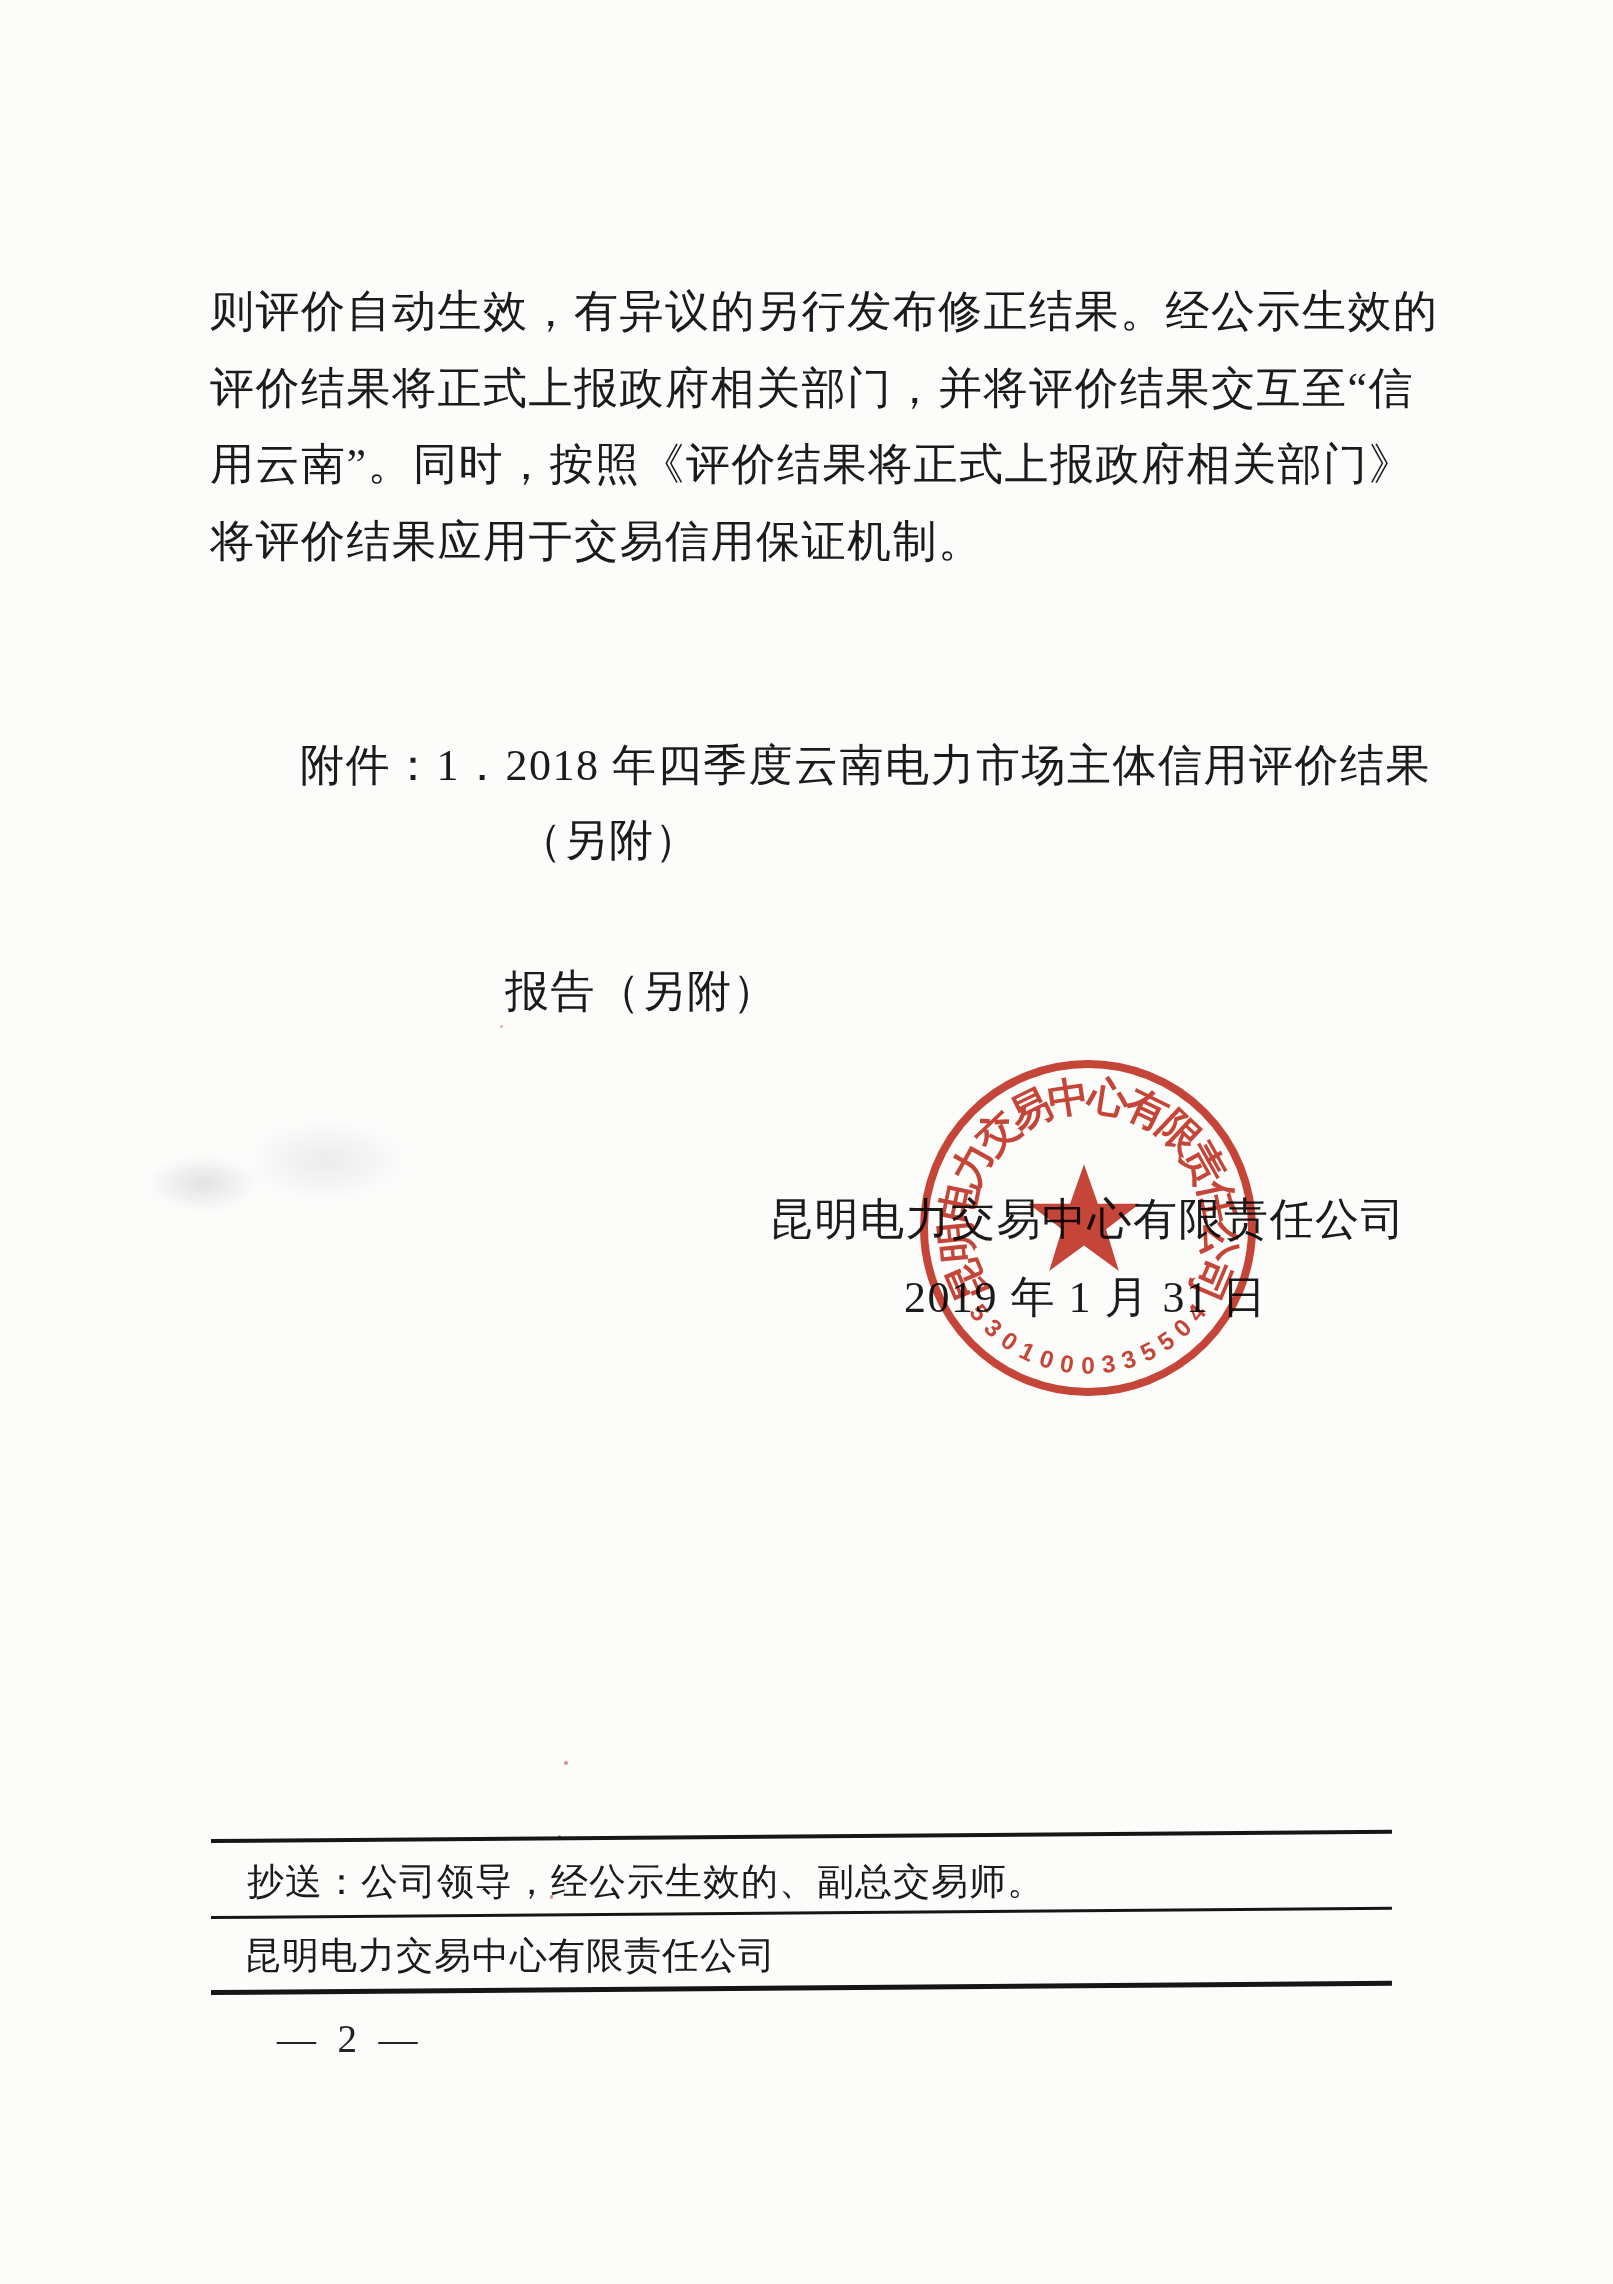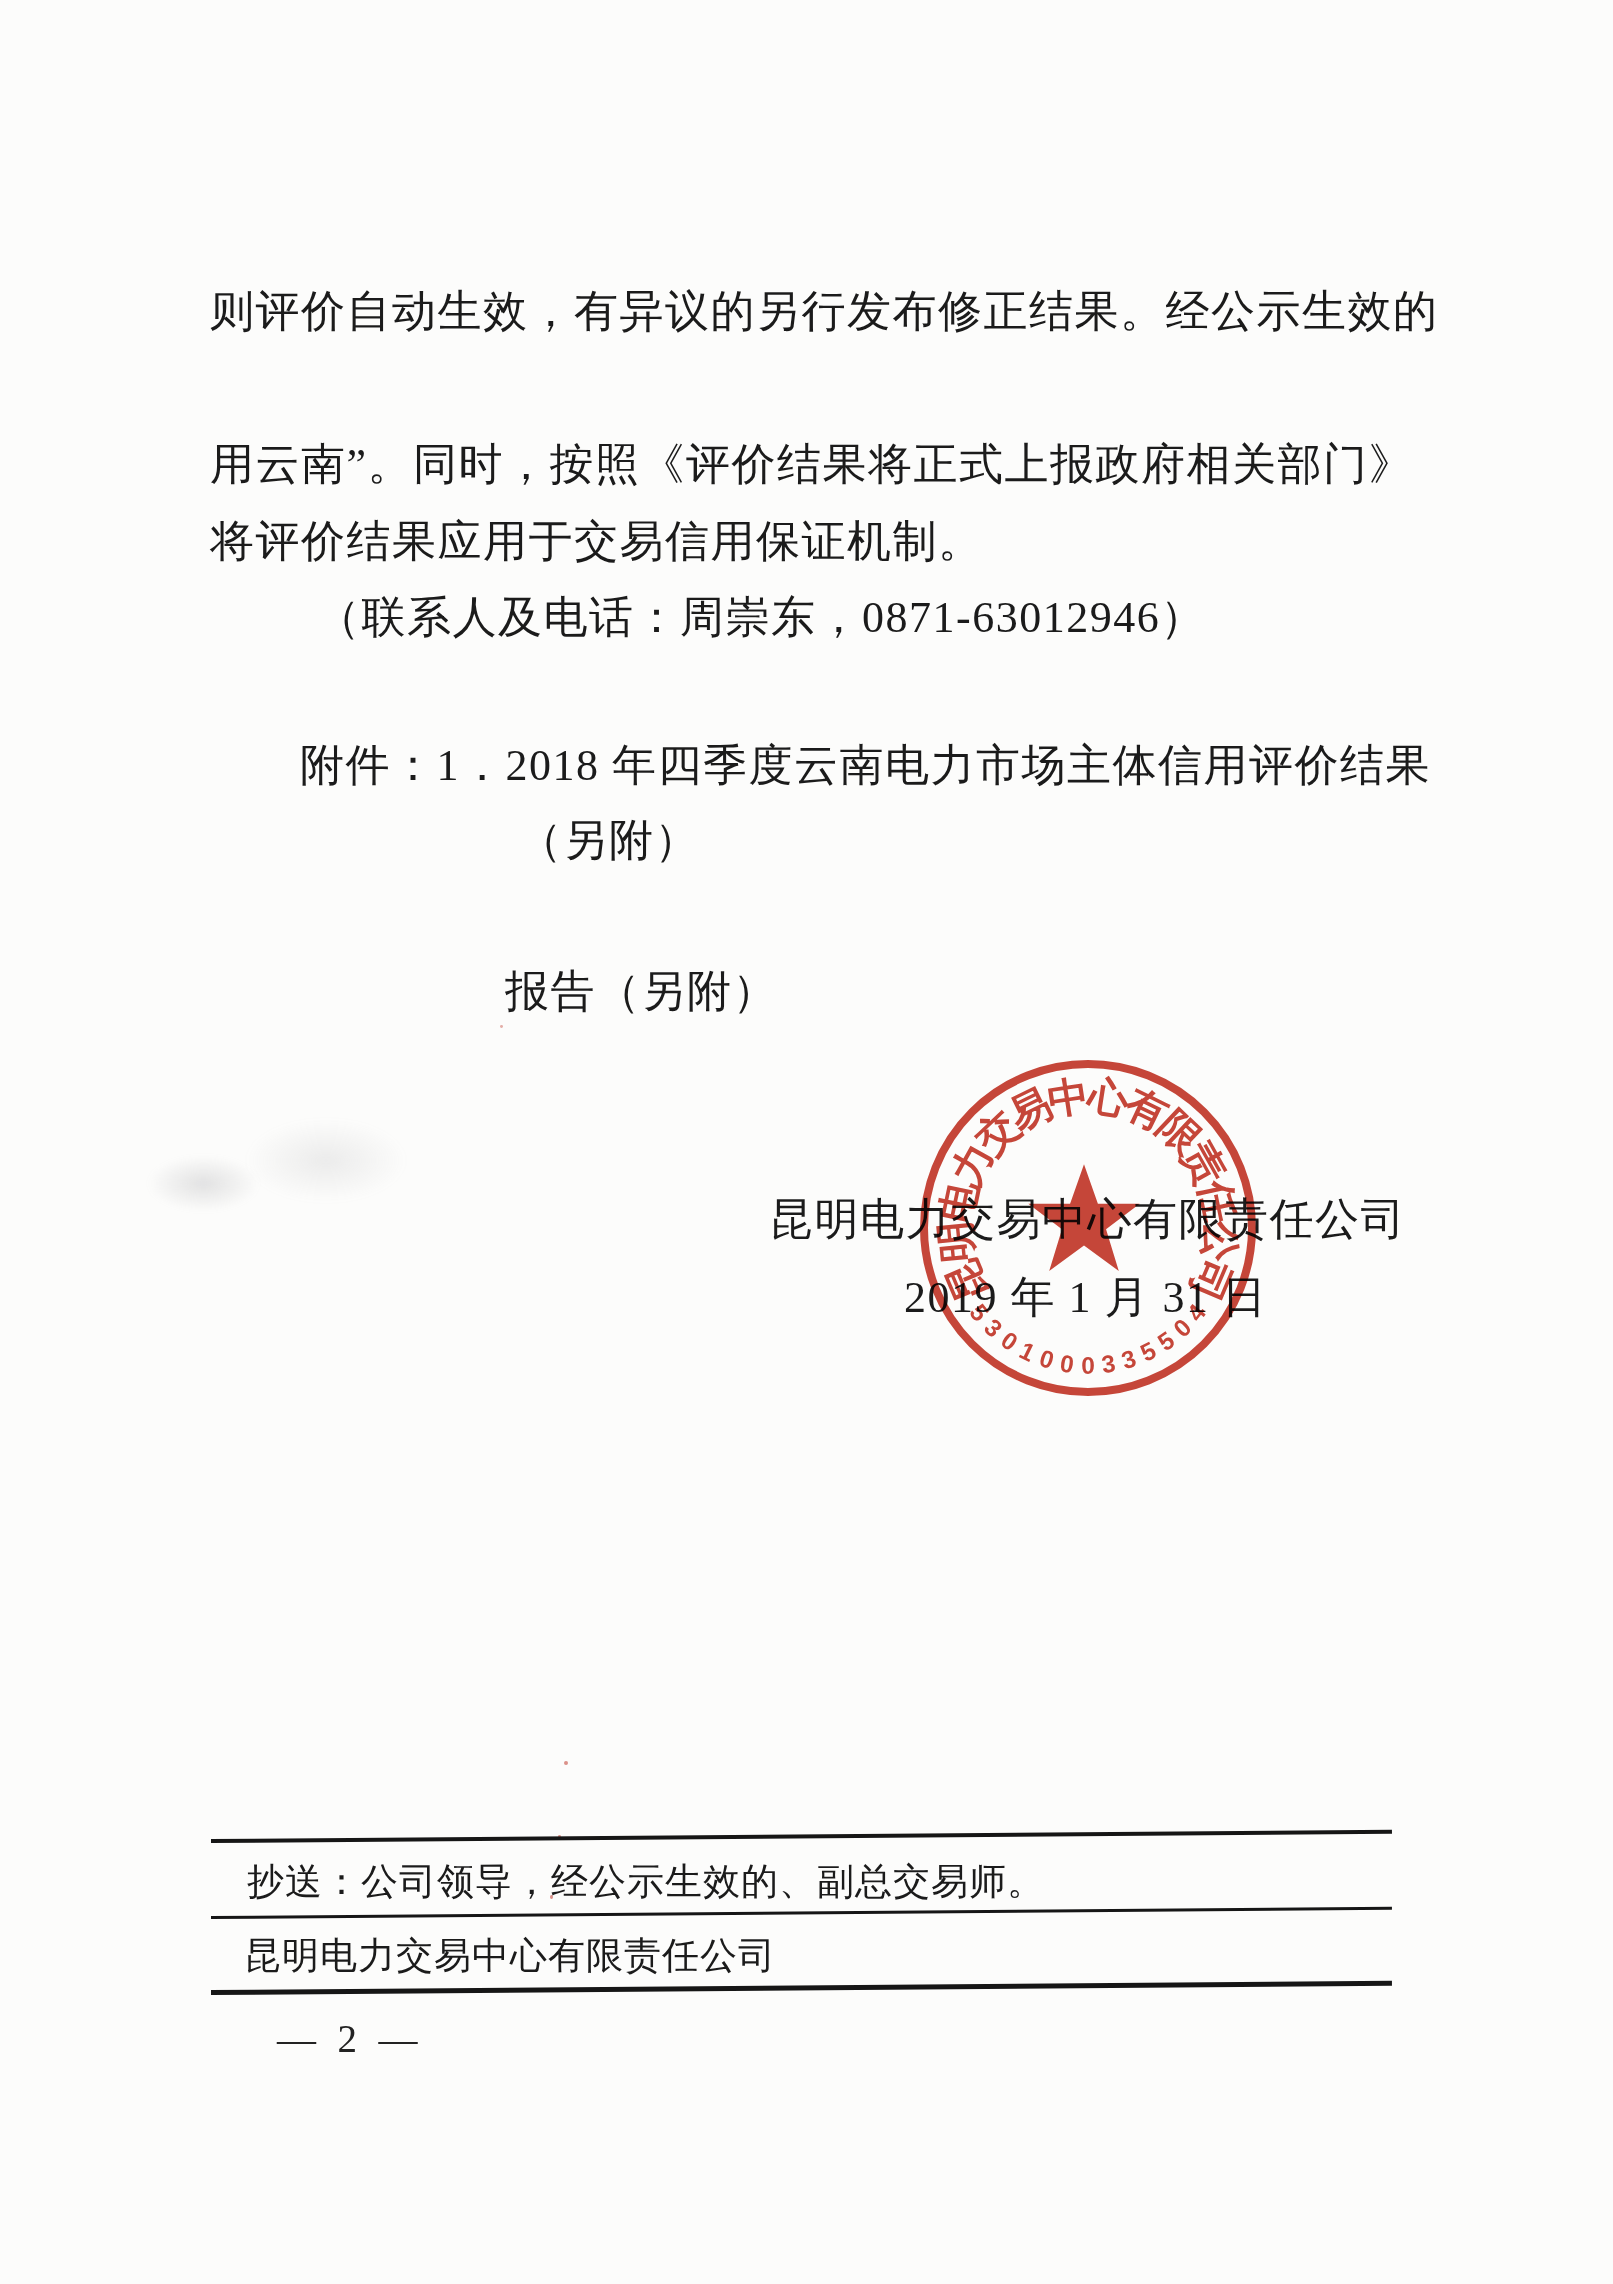--- a/index.html
+++ b/index.html
@@ -38,23 +38,23 @@
   .speck-2{left:558px;top:1835px;width:2.9px;height:2.9px;}
   .speck-3{left:550px;top:1895px;width:2.9px;height:3.9px;}
   .speck-4{left:500px;top:1025px;width:2.9px;height:2.9px;opacity:.4;}
 </style>
 </head>
 <body>
 
 <div class="page">
 
   <div class="tl body-text" style="left:210px;top:287px">则评价自动生效，有异议的另行发布修正结果。经公示生效的</div>
+  <div class="tl body-text" style="left:210px;top:364px">评价结果将正式上报政府相关部门，并将评价结果交互至“信</div>
   <div class="tl body-text" style="left:210px;top:440px">用云南”。同时，按照《评价结果将正式上报政府相关部门》</div>
   <div class="tl body-text" style="left:210px;top:517px">将评价结果应用于交易信用保证机制。</div>
-  <div class="tl body-text" style="left:316px;top:593px">（联系人及电话：周崇东，0871-63012946）</div>
 
   <div class="tl body-text" style="left:300px;top:741px">附件：1．2018 年四季度云南电力市场主体信用评价结果</div>
   <div class="tl body-text" style="left:518px;top:816px">（另附）</div>
   <div class="tl body-text" style="left:505px;top:967px">报告（另附）</div>
 
   <div class="smudge smudge-a"></div>
   <div class="smudge smudge-b"></div>
 
   <div class="tl body-text" style="left:769px;top:1195px">昆明电力交易中心有限责任公司</div>
   <div class="tl body-text" style="left:904px;top:1273px">2019 年 1 月 31 日</div>

